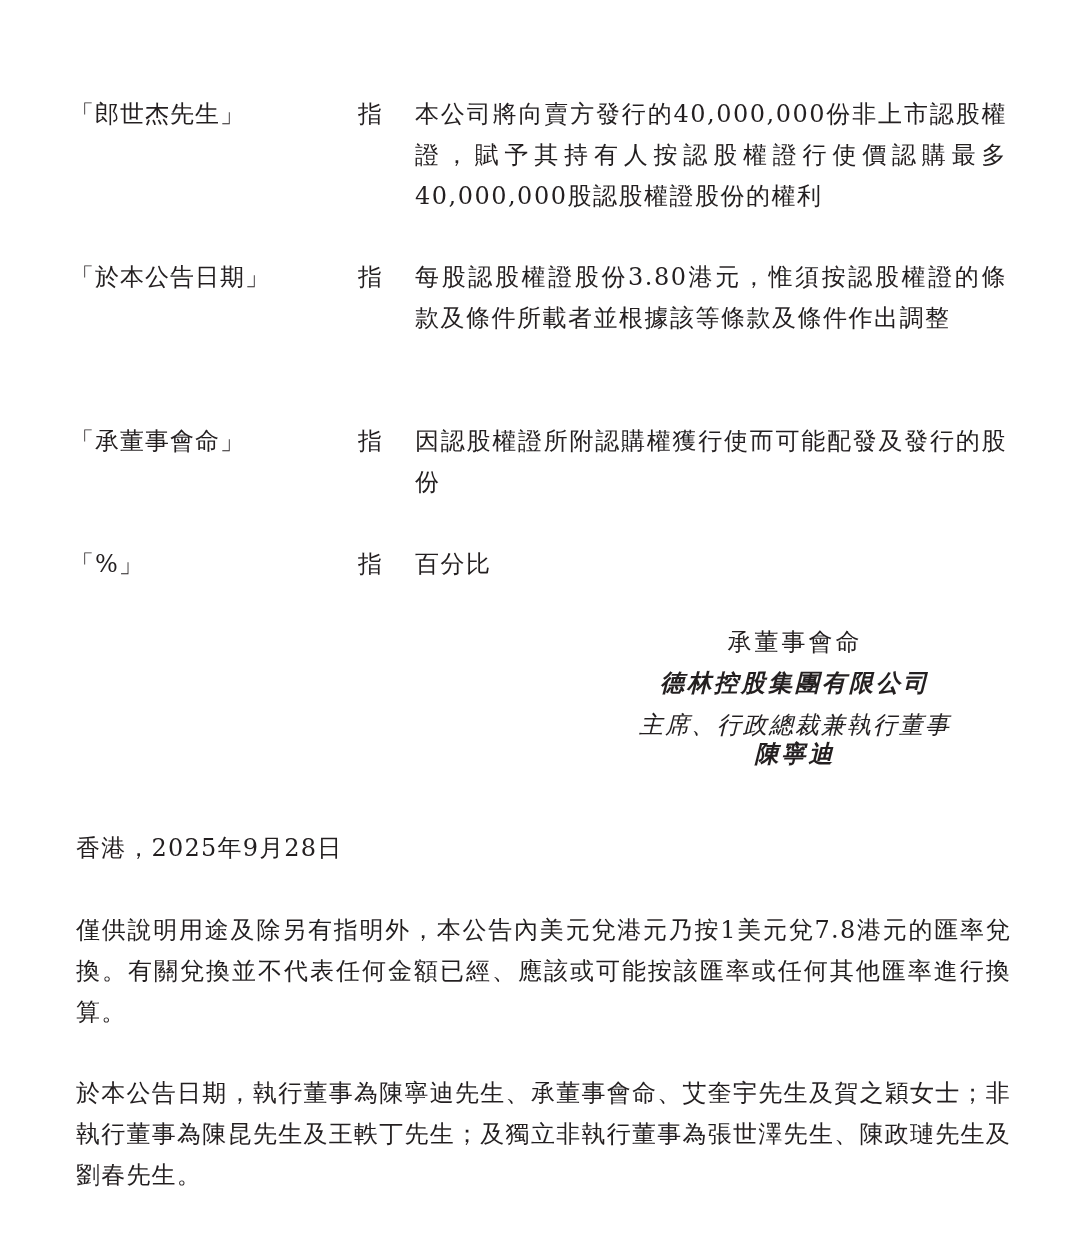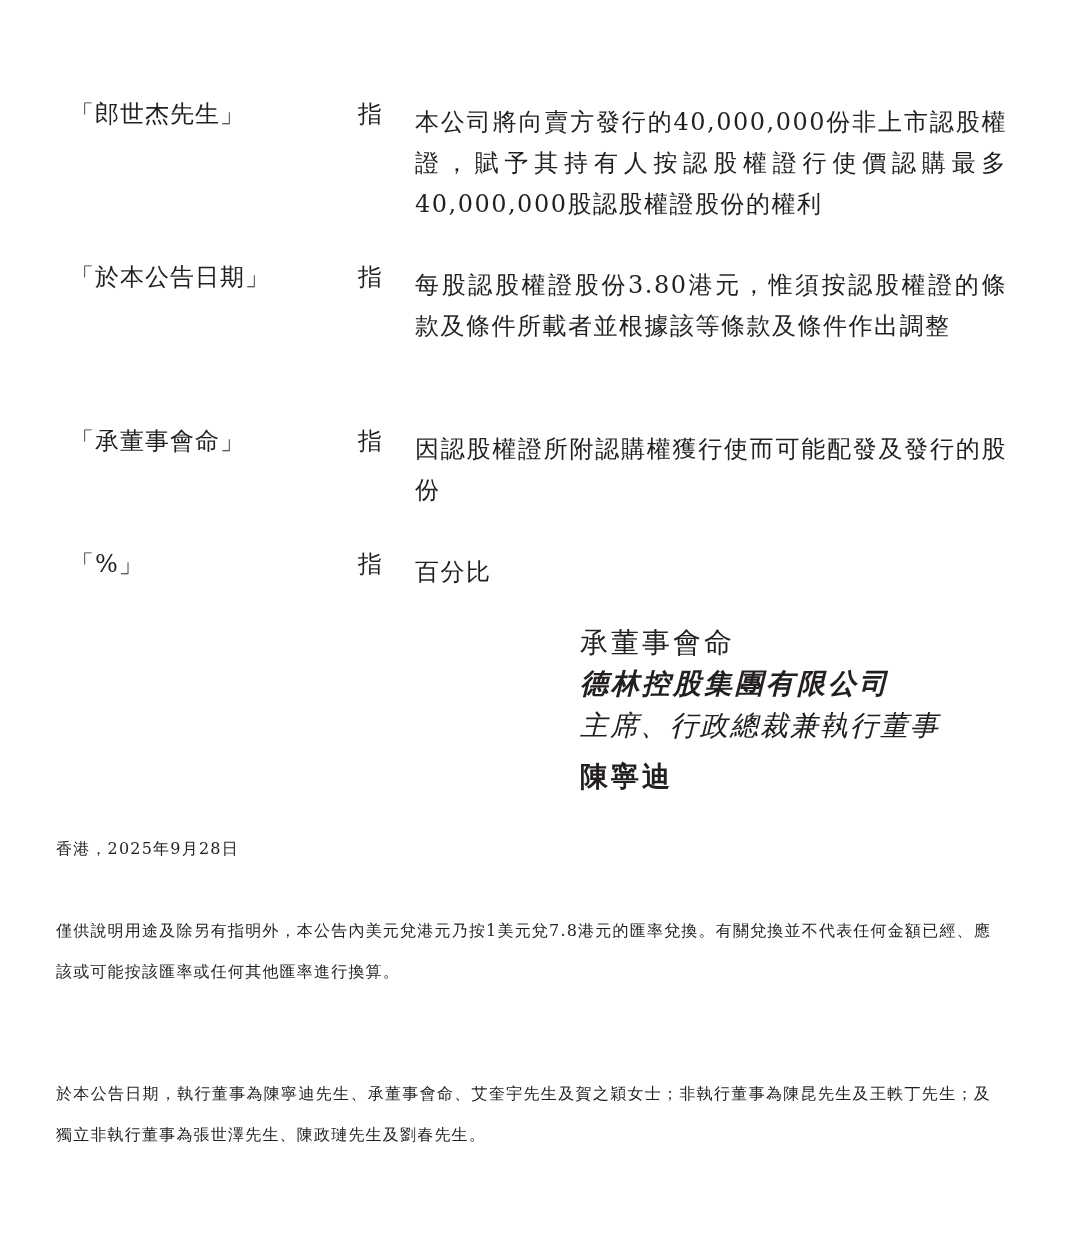--- a/index.html
+++ b/index.html
@@ -4,25 +4,25 @@
 <style>
   html, body { margin: 0; padding: 0; background: #ffffff; }
   body {
     width: 1074px; height: 1259px; position: relative; overflow: hidden;
     font-family: "DejaVu Serif", "Liberation Serif", serif;
     color: #231f20;
   }
   .def-row { position: absolute; left: 0; width: 1074px; font-size: 24px; line-height: 41px; }
   .term { position: absolute; left: 70px; top: 0; white-space: nowrap; letter-spacing: 1px; }
   .means { position: absolute; left: 358px; top: 0; }
-  .meaning { position: absolute; left: 415px; top: 8px; width: 592px; text-align: justify; letter-spacing: 1.5px; }
-  .sig { position: absolute; left: 580px; width: 430px; font-size: 28px; line-height: 41px; }
+  .meaning { position: absolute; left: 415px; top: 0; width: 592px; text-align: justify; letter-spacing: 1.5px; }
+  .sig { position: absolute; left: 580px; width: 430px; text-align: center; font-size: 24px; line-height: 41px; }
   .sig-bold { font-family: "DejaVu Sans", "Liberation Sans", sans-serif; font-weight: bold; }
   .sig-italic { font-style: italic; }
-  .para { position: absolute; left: 56px; width: 935px; font-size: 16px; line-height: 41px; text-align: justify; letter-spacing: 1.2px; }
+  .para { position: absolute; left: 76px; width: 935px; font-size: 24px; line-height: 41px; text-align: justify; letter-spacing: 1.2px; }
   .italic { }
 </style>
 </head>
 <body>
 
 <div class="def-row" style="top:94px;">
   <span class="term">「郎世杰先生」</span>
   <span class="means">指</span>
   <div class="meaning">本公司將向賣方發行的40,000,000份非上市認股權證，賦予其持有人按認股權證行使價認購最多40,000,000股認股權證股份的權利</div>
 </div>
@@ -41,19 +41,19 @@
 
 <div class="def-row" style="top:544px;">
   <span class="term">「%」</span>
   <span class="means">指</span>
   <div class="meaning">百分比</div>
 </div>
 
 <div class="sig" style="top:622px; letter-spacing:3px;">承董事會命</div>
 <div class="sig sig-bold" style="top:663px; letter-spacing:3px;font-style:italic;">德林控股集團有限公司</div>
 <div class="sig sig-italic" style="top:705px; letter-spacing:2px;">主席、行政總裁兼執行董事</div>
-<div class="sig sig-bold" style="top:756px; letter-spacing:3px;">陳寧迪</div>
+<div class="sig sig-bold" style="top:734px; letter-spacing:3px;font-style:italic;">陳寧迪</div>
 
 <div class="para" style="top:828px;">香港，2025年9月28日</div>
 
 <div class="para italic" style="top:910px;">僅供說明用途及除另有指明外，本公告內美元兌港元乃按1美元兌7.8港元的匯率兌換。有關兌換並不代表任何金額已經、應該或可能按該匯率或任何其他匯率進行換算。</div>
 
 <div class="para italic" style="top:1073px;">於本公告日期，執行董事為陳寧迪先生、承董事會命、艾奎宇先生及賀之穎女士；非執行董事為陳昆先生及王軼丁先生；及獨立非執行董事為張世澤先生、陳政璉先生及劉春先生。</div>
 
 </body></html>

